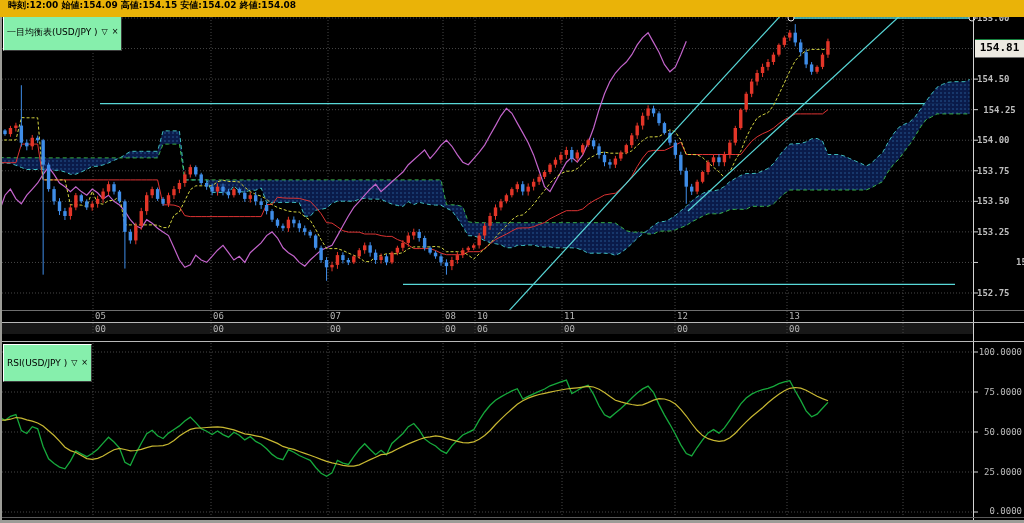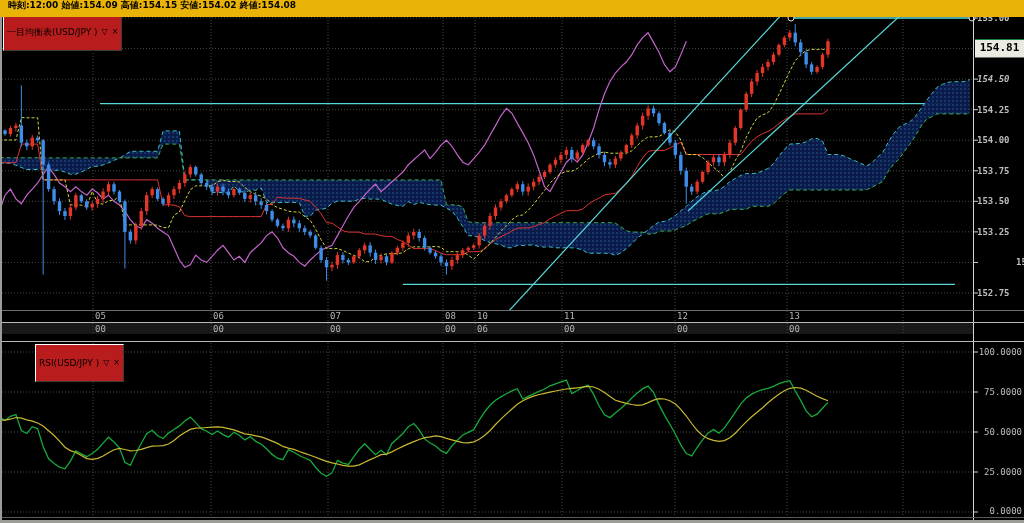--- a/index.html
+++ b/index.html
@@ -3,21 +3,21 @@
 <meta charset="utf-8">
 <style>
   html,body{margin:0;padding:0;background:#000;}
   .win{position:relative;width:1024px;height:523px;background:#000;overflow:hidden;
        font-family:"DejaVu Sans",sans-serif;}
   .topbar{position:absolute;left:0;top:0;width:1024px;height:17px;background:#eab308;
           color:#000;font:bold 9px "DejaVu Sans",sans-serif;line-height:11px;
           padding-left:8px;box-sizing:border-box;white-space:nowrap;z-index:30;}
   #chart{position:absolute;left:0;top:0;z-index:5;}
   .strip{position:absolute;left:0;top:323px;width:973px;height:11px;background:#181818;z-index:4;}
-  .label-box{position:absolute;z-index:20;background:#b91c1c;color:#000;
+  .label-box{position:absolute;z-index:20;background:#86efac;color:#000;
              border:1px solid #fff;border-right-color:#3c3c3c;border-bottom-color:#3c3c3c;
              font:9px "DejaVu Sans",sans-serif;height:12px;line-height:11px;
              padding:12px 3px;display:flex;gap:4px;align-items:center;white-space:nowrap;}
   .mini-btn{font-size:8px;line-height:10px;cursor:default;}
   .alabel{position:absolute;left:977px;width:45px;color:#bdbdbd;
           font:bold 9px "DejaVu Sans Mono",monospace;z-index:10;white-space:nowrap;}
   .rlabel{text-align:right;font-weight:normal;}
   .dlabel{position:absolute;color:#b5b5b5;font:9px "DejaVu Sans Mono",monospace;z-index:12;}
   .price-box{position:absolute;left:975px;top:39px;width:49px;height:17px;background:#ece9e1;
              border-top:1px solid #15803d;border-bottom:1px solid #6e6e6e;color:#000;
@@ -423,30 +423,30 @@
       <circle cx="791" cy="18" r="3" fill="#000" stroke="#e4e4e4" stroke-width="1"></circle>
       <circle cx="972" cy="18" r="3" fill="#000" stroke="#e4e4e4" stroke-width="1"></circle>
     </svg>
 
   <div class="label-box" style="left:3px;top:13px;">
     <span>一目均衡表(USD/JPY )</span>
     <span class="mini-btn">▽</span>
     <span class="mini-btn">×</span>
   </div>
 
-  <div class="label-box" style="left:3px;top:344px;margin-left:32px;">
+  <div class="label-box" style="left:3px;top:344px;">
     <span>RSI(USD/JPY )</span>
     <span class="mini-btn">▽</span>
     <span class="mini-btn">×</span>
   </div>
 
   <div id="axis">
       <div class="alabel" style="top: 13px;">155.00</div>
-      <div class="alabel" style="top: 74.11px; font-style: italic;">154.50</div>
-      <div class="alabel" style="top: 104.665px;">154.25</div>
+      <div class="alabel" style="top: 74.11px;">154.50</div>
+      <div class="alabel" style="top: 104.665px; text-align: center;">154.25</div>
       <div class="alabel" style="top: 135.22px;">154.00</div>
       <div class="alabel" style="top: 165.775px;">153.75</div>
       <div class="alabel" style="top: 196.33px;">153.50</div>
       <div class="alabel" style="top: 226.885px;">153.25</div>
       <div class="alabel" style="top: 257.44px; margin-left: 39px;">153.00</div>
       <div class="alabel" style="top: 287.995px;">152.75</div>
       <div class="alabel rlabel" style="top: 347px;">100.0000</div>
       <div class="alabel rlabel" style="top: 387px;">75.0000</div>
       <div class="alabel rlabel" style="top: 427px;">50.0000</div>
       <div class="alabel rlabel" style="top: 467px;">25.0000</div>

